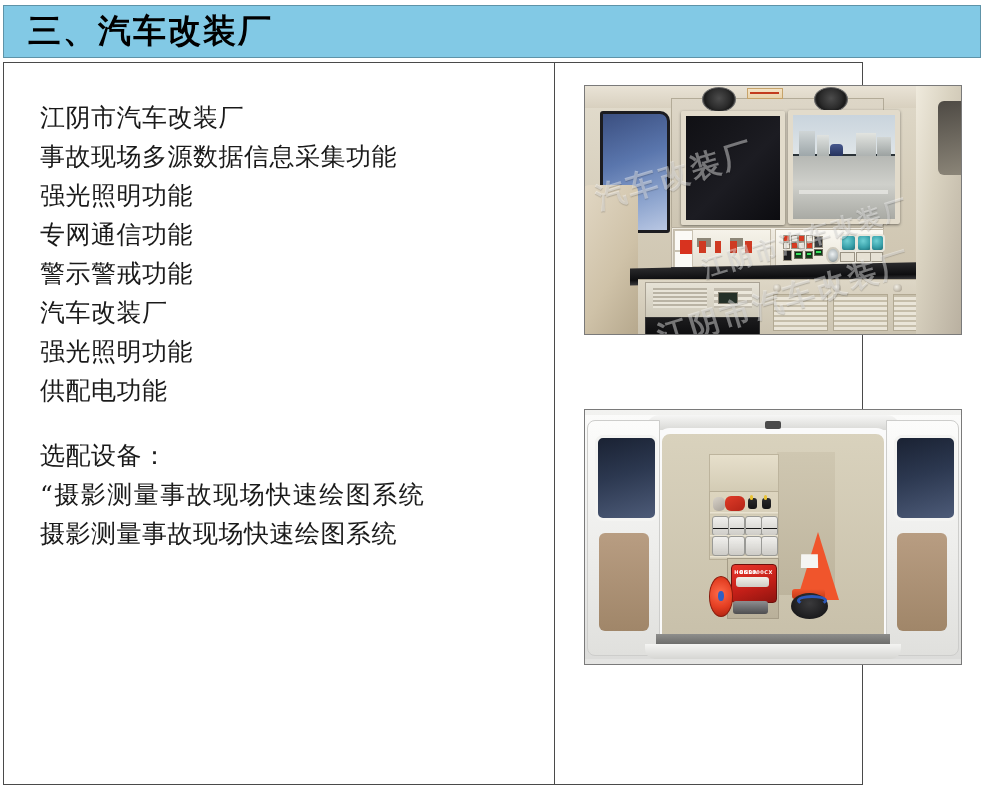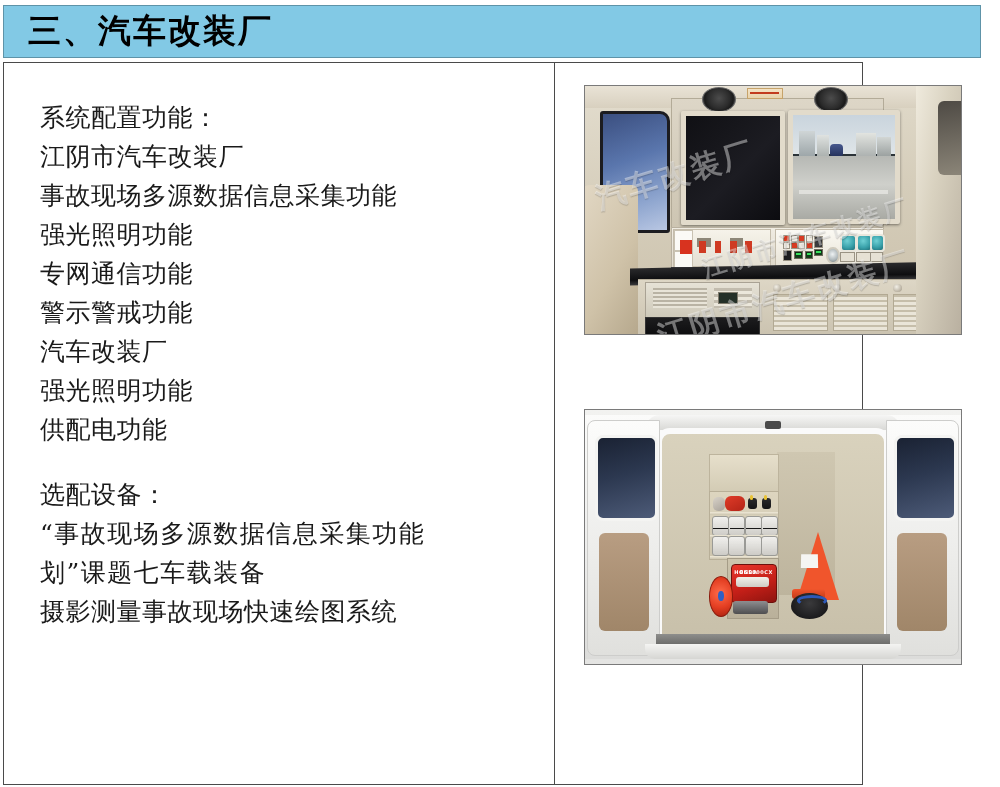--- a/index.html
+++ b/index.html
@@ -531,35 +531,33 @@
 
   <div class="header-bar">
     <div class="header-title">三、汽车改装厂</div>
   </div>
 
   <div class="content-frame"></div>
   <div class="frame-divider"></div>
 
   <div class="text-col">
 
-    <div class="text-line">系统配置功能：</div>
     <div class="text-line">江阴市汽车改装厂</div>
     <div class="text-line">事故现场多源数据信息采集功能</div>
     <div class="text-line">强光照明功能</div>
     <div class="text-line">专网通信功能</div>
     <div class="text-line">警示警戒功能</div>
     <div class="text-line">汽车改装厂</div>
     <div class="text-line">强光照明功能</div>
     <div class="text-line">供配电功能</div>
 
     <div class="text-gap"></div>
 
     <div class="text-line">选配设备：</div>
-    <div class="text-line wide">“事故现场多源数据信息采集功能</div>
-    <div class="text-line wide">划”课题七车载装备</div>
+    <div class="text-line wide">“摄影测量事故现场快速绘图系统</div>
     <div class="text-line">摄影测量事故现场快速绘图系统</div>
   </div>
 
   <div class="photo" id="photo-cabin">
     <div class="ph-inner">
       <div class="ph-el cab-wall"></div>
       <div class="ph-el cab-ceiling"></div>
       <div class="ph-el cab-window"></div>
       <div class="ph-el cab-seat"></div>
 

